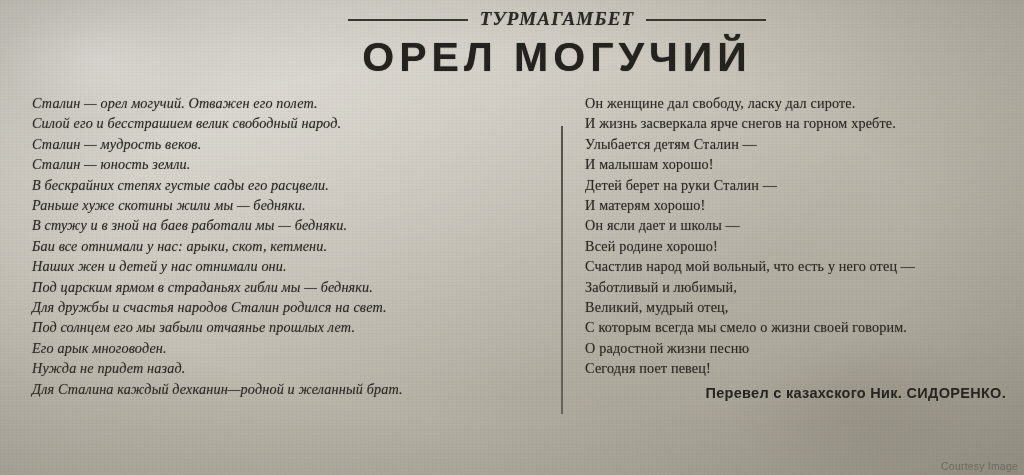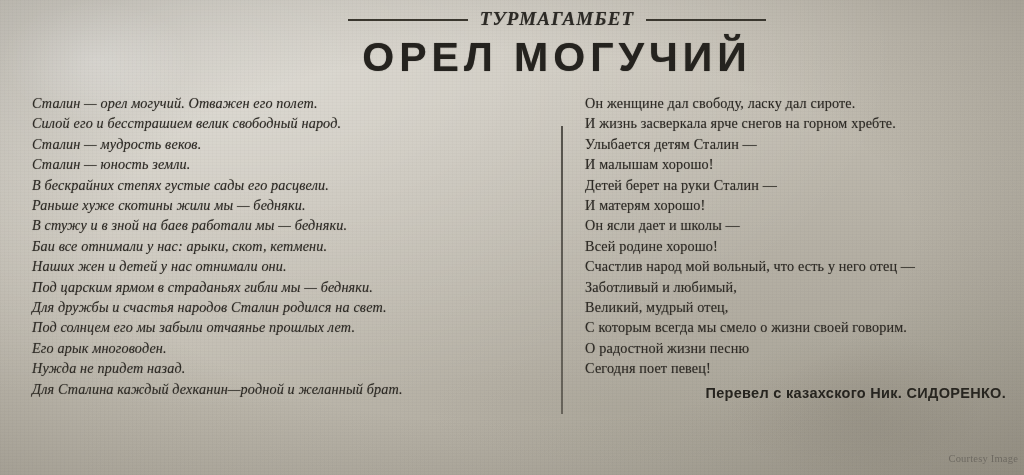--- a/index.html
+++ b/index.html
@@ -128,22 +128,22 @@
     font-weight: bold;
     font-size: 14.5px;
     color: #26241f;
     letter-spacing: .3px;
     white-space: nowrap;
   }
 
   .credit {
     position: absolute;
     right: 6px;
-    bottom: 11px;
-    font-family: Liberation Serif, serif;
+    bottom: 3px;
+    font-family: Liberation Sans, sans-serif;
     font-size: 10.5px;
     color: #6e6a62;
     letter-spacing: .2px;
   }
 
   
   .blotch {
     position: absolute;
     border-radius: 50%;
     pointer-events: none;

